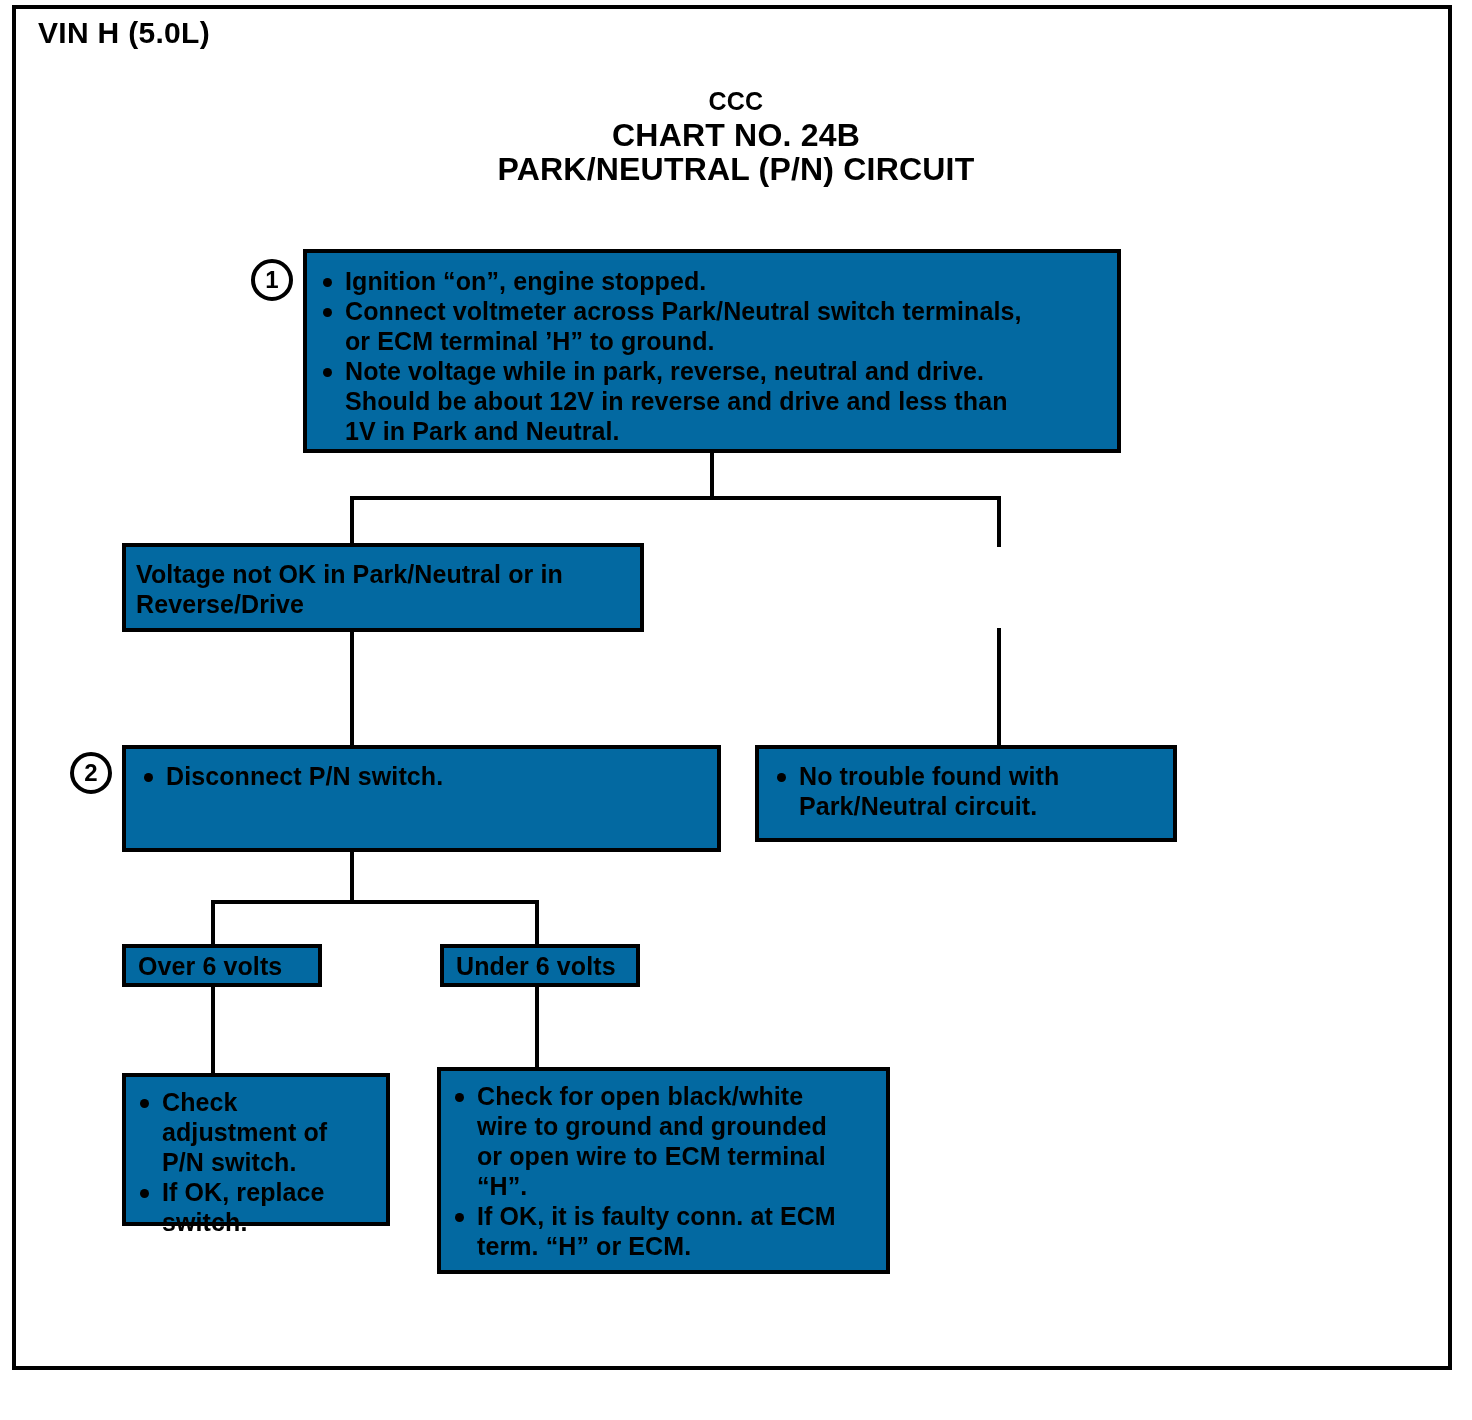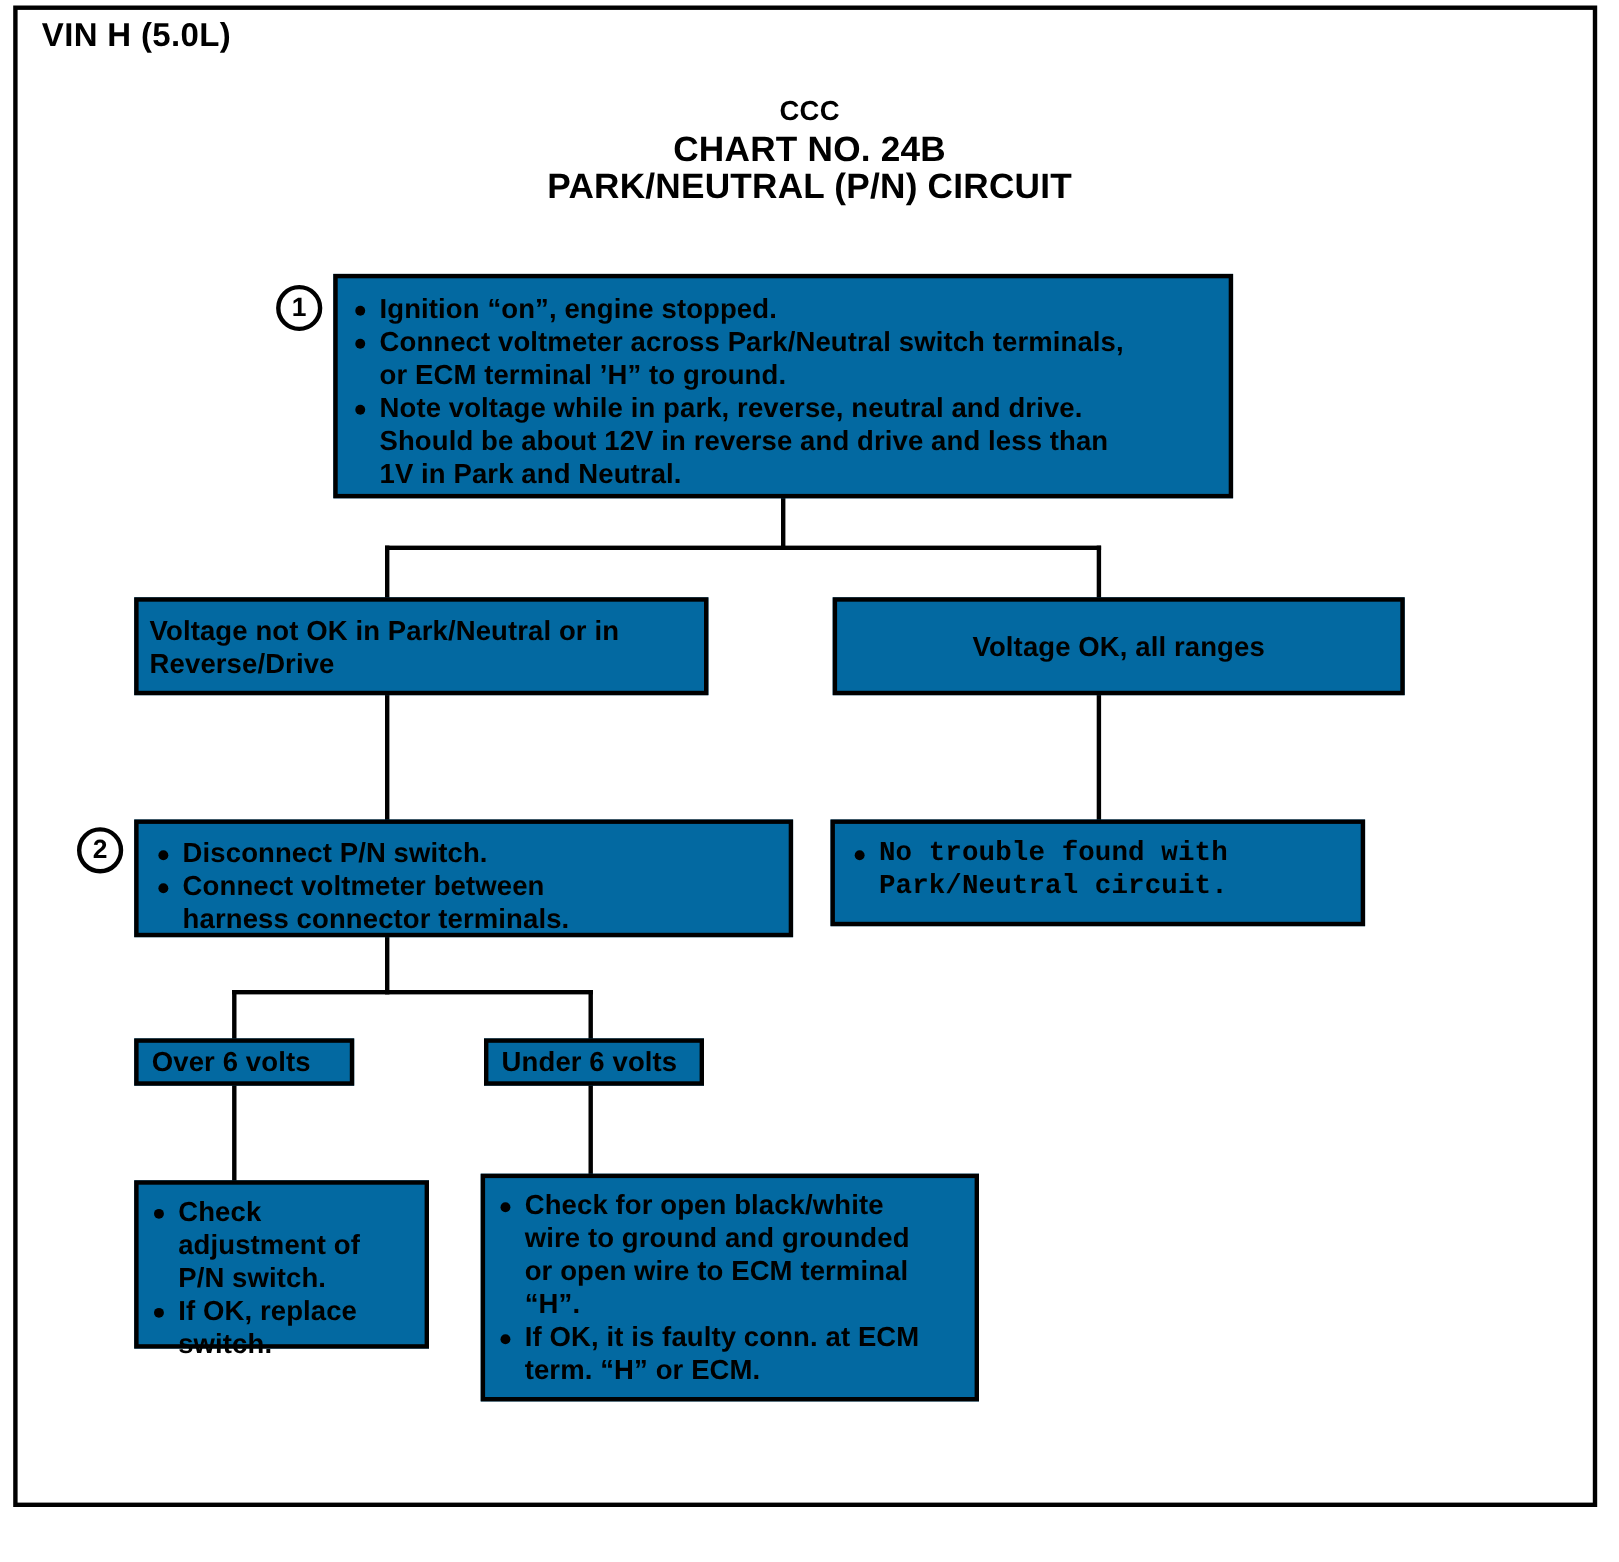--- a/index.html
+++ b/index.html
@@ -132,21 +132,21 @@
 
   #box-volt-bad   { left: 122px;  top: 543px;  width: 522px;  height: 89px; }
   #box-volt-bad .node-inner { padding: 12px 10px 0 10px; }
 
   #box-volt-ok    { left: 757px;  top: 543px;  width: 520px;  height: 89px; }
   #box-volt-ok .node-inner { padding: 0; height: 100%; display: flex; align-items: center; justify-content: center; }
 
   #box-step2      { left: 122px;  top: 745px;  width: 599px;  height: 107px; }
   #box-step2 .node-inner { padding: 12px 10px 0 10px; }
 
-  #box-no-trouble { left: 755px;  top: 745px;  width: 486px;  height: 97px; font-family: Liberation Mono, monospace; }
+  #box-no-trouble { left: 755px;  top: 745px;  width: 422px;  height: 97px; }
   #box-no-trouble .node-inner { padding: 12px 10px 0 10px; }
 
   #box-over6      { left: 122px;  top: 944px;  width: 200px;  height: 43px; }
   #box-over6 .node-inner { padding: 0; height: 100%; display: flex; align-items: center; }
   #box-over6 .plain-text { padding-left: 12px; }
 
   #box-under6     { left: 440px;  top: 944px;  width: 200px;  height: 43px; }
   #box-under6 .node-inner { padding: 0; height: 100%; display: flex; align-items: center; }
   #box-under6 .plain-text { padding-left: 12px; }
 
@@ -212,36 +212,27 @@
     </div>
   </div>
 
   <div class="node" id="box-volt-bad">
     <div class="node-inner">
       <div class="plain-text">Voltage not OK in Park/Neutral or in</div>
       <div class="plain-text">Reverse/Drive</div>
     </div>
   </div>
 
-  <div class="node" id="box-volt-ok">
-    <div class="node-inner">
-      <div class="plain-text">Voltage OK, all ranges</div>
-    </div>
-  </div>
 
   <div class="step-circle" id="circle-2">2</div>
   <div class="node" id="box-step2">
     <div class="node-inner">
       <ul class="blist">
         <li>
           <span>Disconnect P/N switch.</span>
-        </li>
-        <li>
-          <span>Connect voltmeter between</span><br>
-          <span>harness connector terminals.</span>
         </li>
       </ul>
     </div>
   </div>
 
   <div class="node" id="box-no-trouble">
     <div class="node-inner">
       <ul class="blist">
         <li>
           <span>No trouble found with</span><br>

